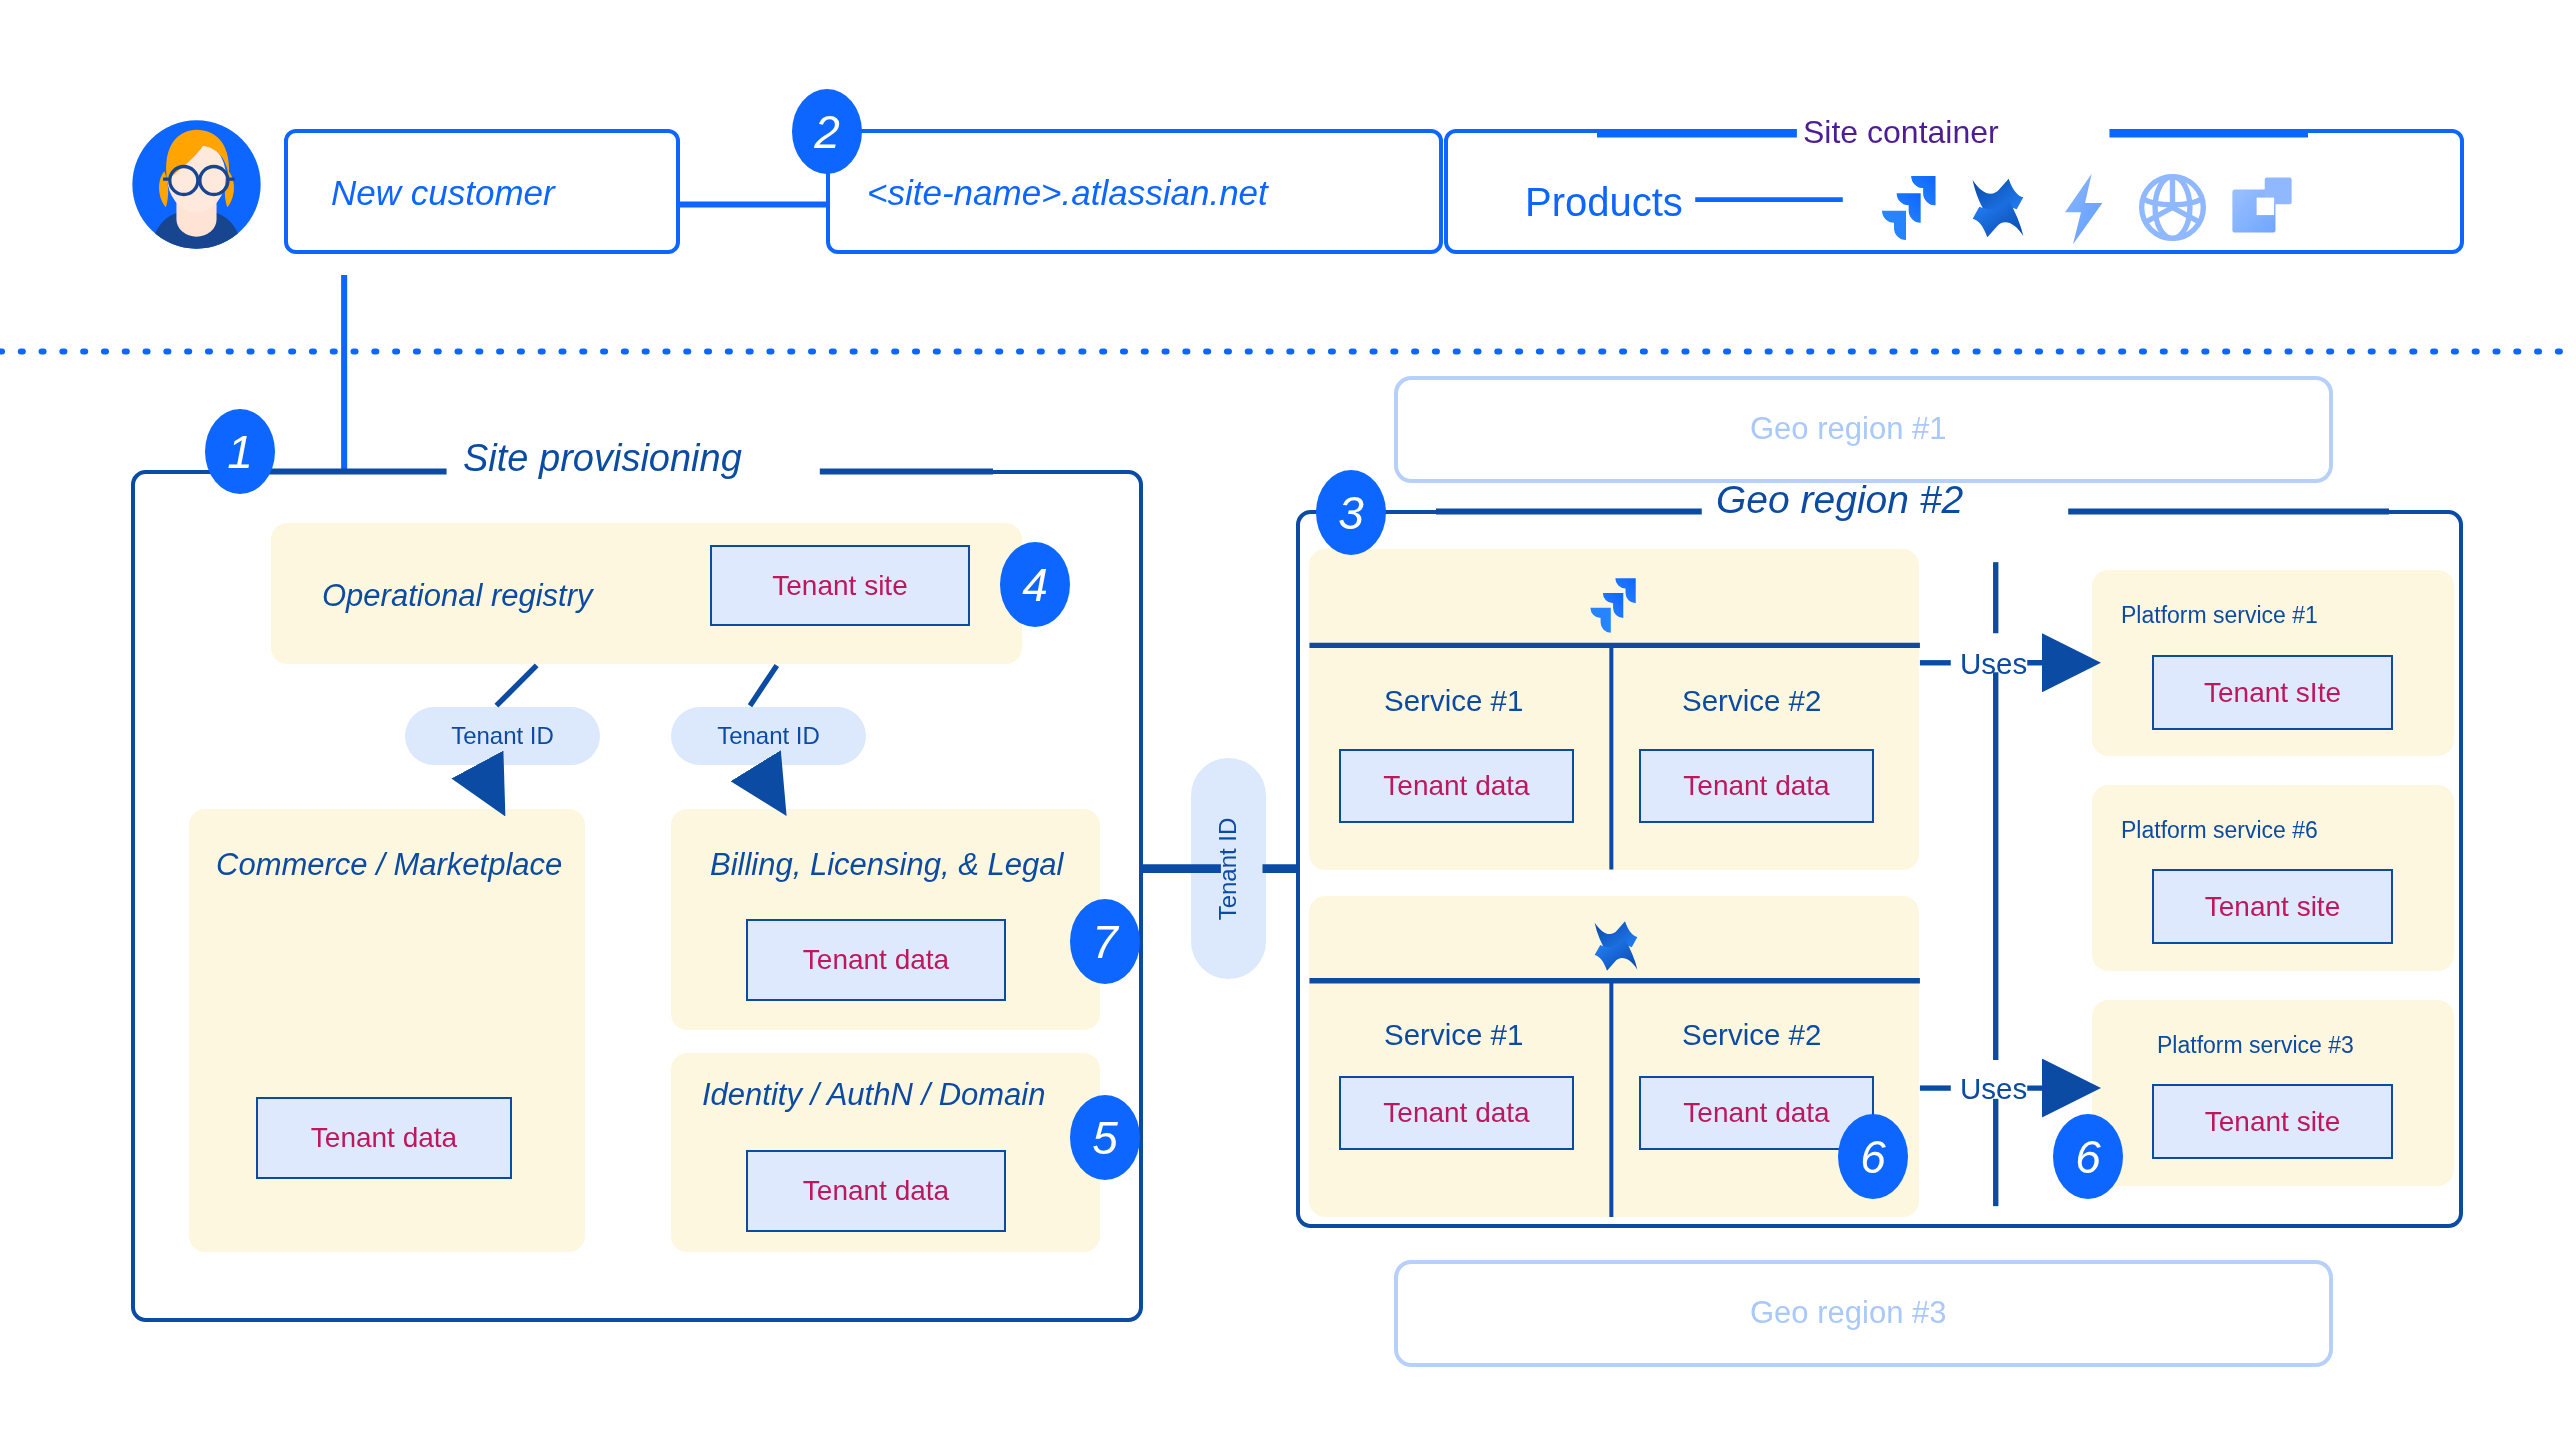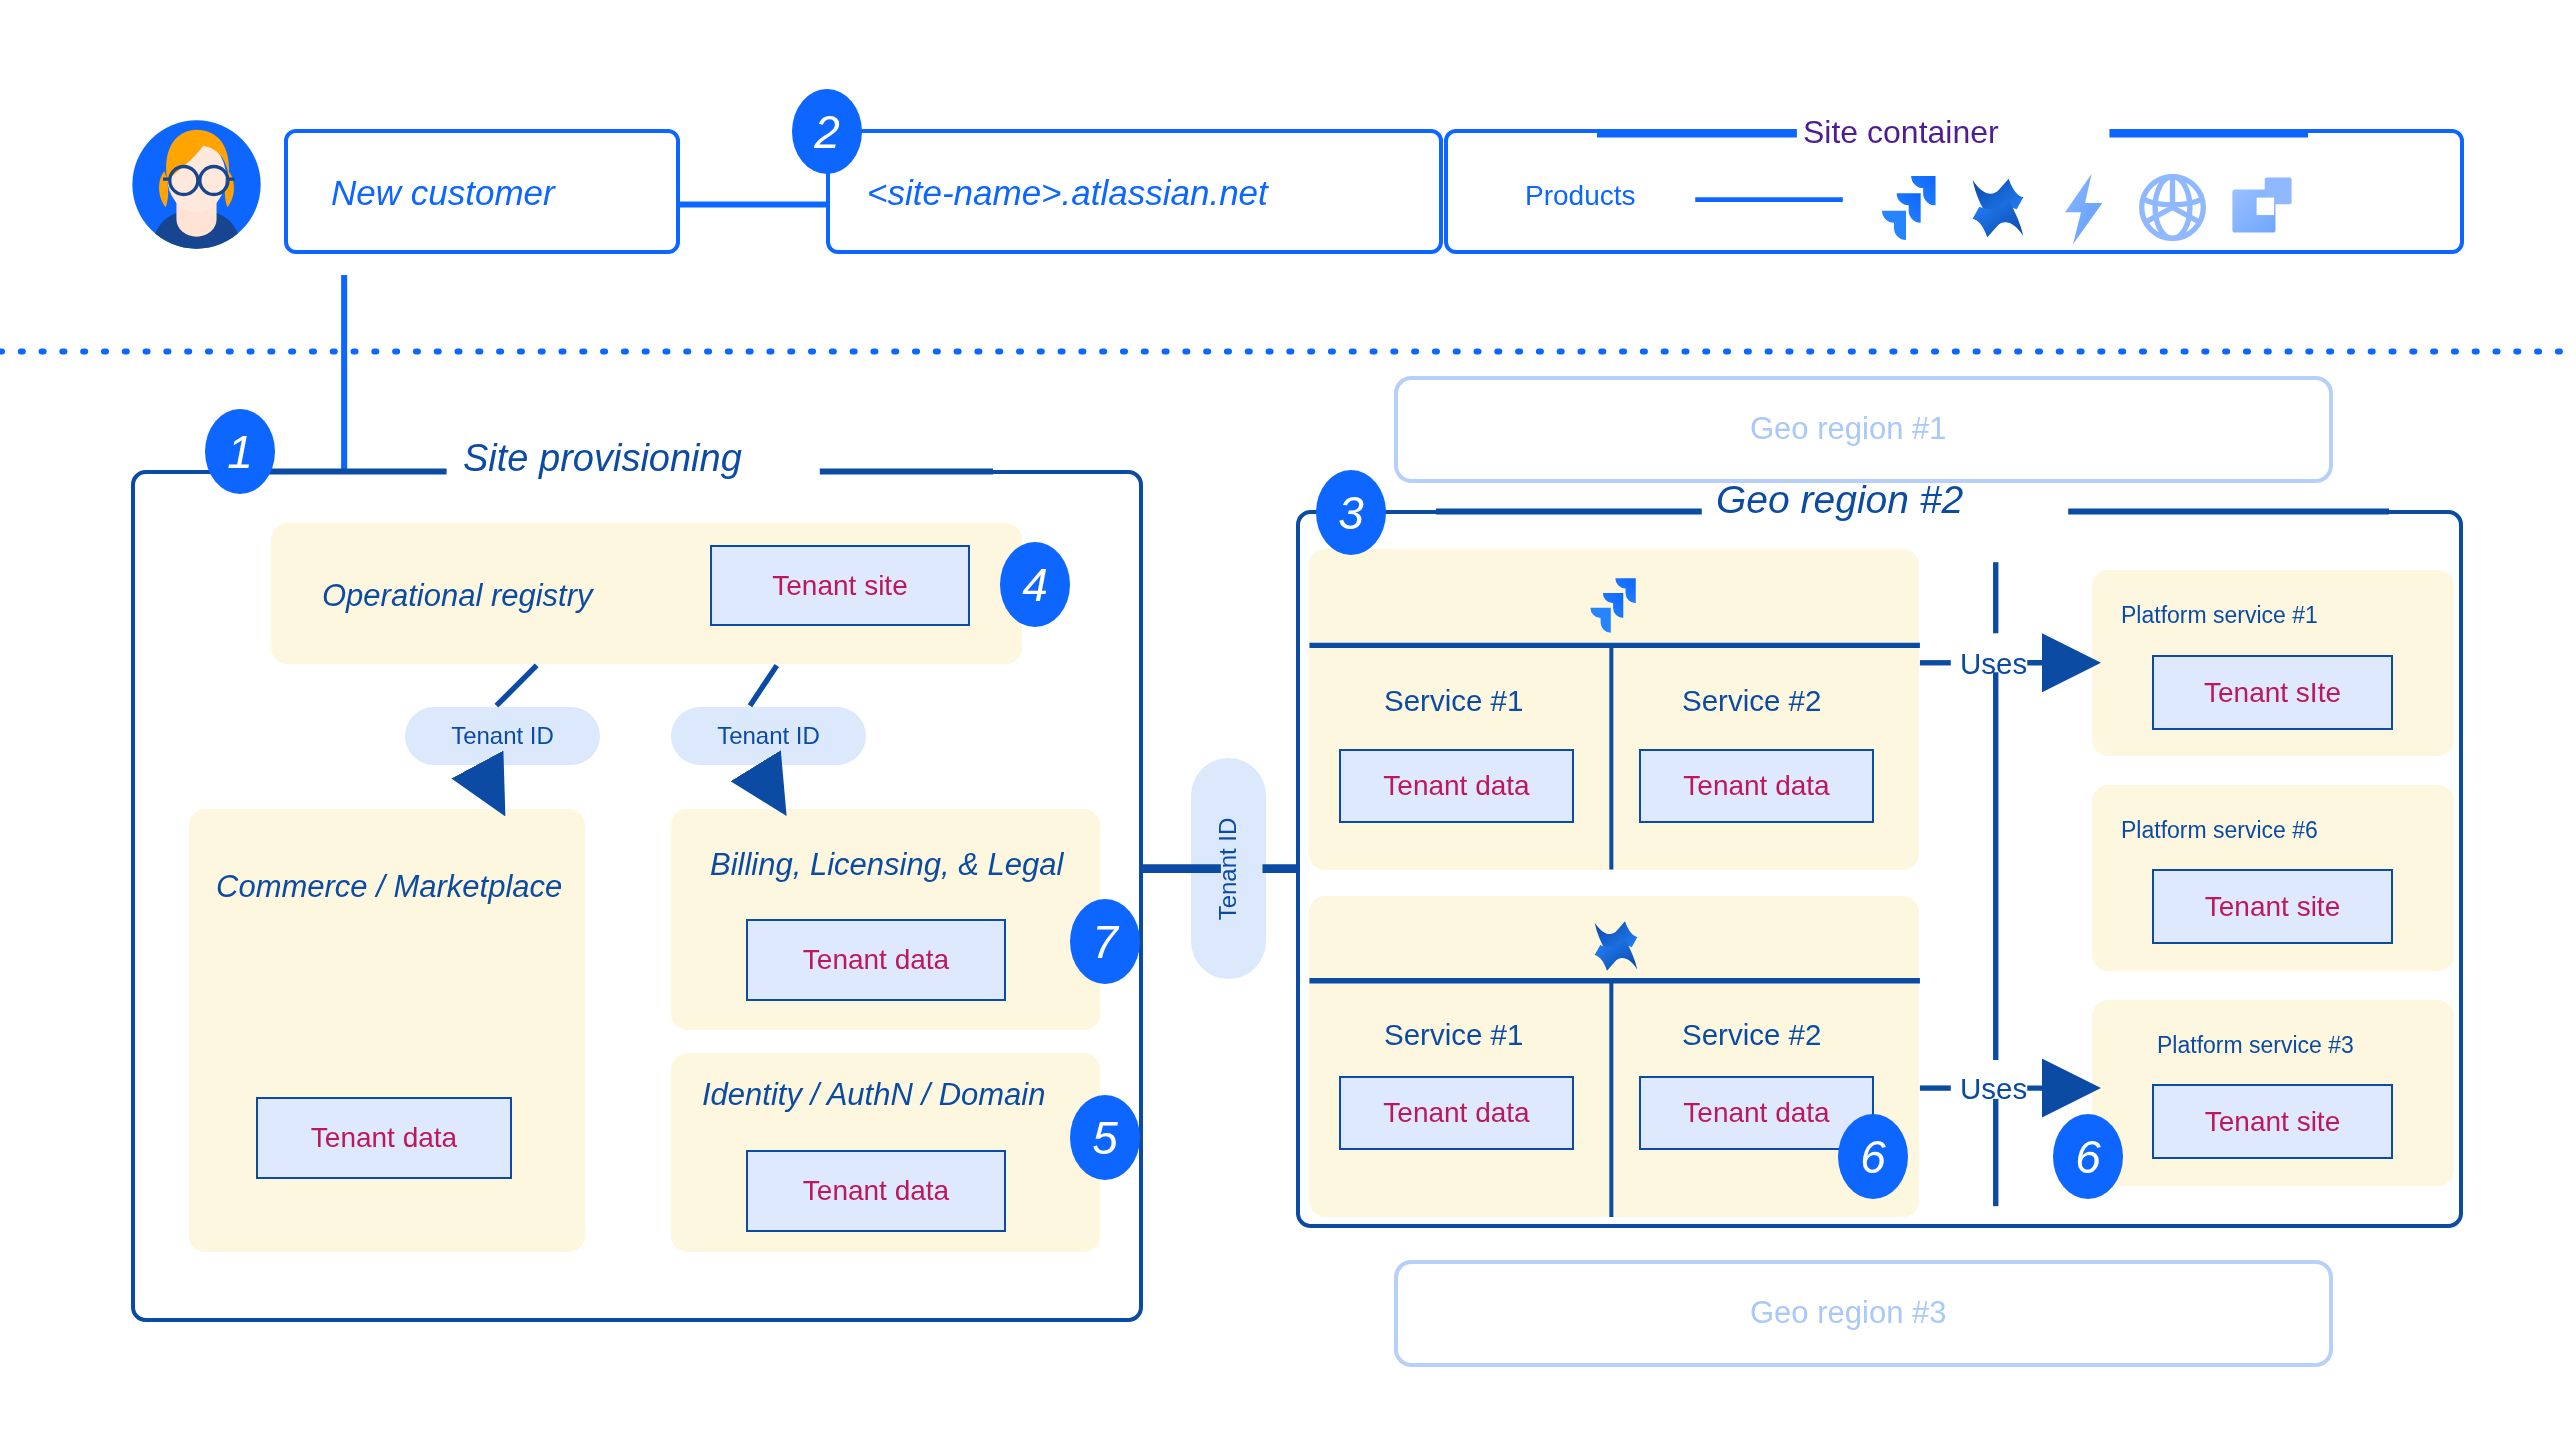--- a/index.html
+++ b/index.html
@@ -107,21 +107,21 @@
   <div class="bbox" style="left:1444px;top:129px;width:1020px;height:125px;">
   </div>
 
   <svg class="abs" style="left:1597px;top:119px;width:711px;height:31px;z-index:30;" viewBox="0 0 1060 46">
     <line x1="0" y1="23" x2="300" y2="23" stroke="#0C66FF" stroke-width="9"></line>
     <line x1="760" y1="23" x2="1060" y2="23" stroke="#0C66FF" stroke-width="9"></line>
     <rect x="298" y="0" width="466" height="46" fill="#ffffff"></rect>
   </svg>
   <div class="txt" style="left:1803px;top:114px;color:#4c1d95;font-size:32px;z-index:31;">Site container</div>
 
-  <div class="txt" style="left:1525px;top:180px;color:#0C66FF;font-size:28px;">Products</div>
+  <div class="txt" style="left:1525px;top:180px;color:#0C66FF;font-size:40px;">Products</div>
   <svg class="abs" style="left:1695px;top:195px;width:148px;height:9.4px;" viewBox="0 0 220 14">
     <line x1="0" y1="7" x2="220" y2="7" stroke="#0C66FF" stroke-width="7"></line>
   </svg>
 
   <svg class="abs" style="left:1878px;top:173px;width:60px;height:70px;" viewBox="0 0 90 104">
     <defs>
       <linearGradient id="jg1" x1="1" y1="0" x2="0.2" y2="1">
         <stop offset="0" stop-color="#0C66FF"></stop>
           <stop offset="1" stop-color="#2684FF"></stop>
       </linearGradient>
@@ -202,21 +202,21 @@
 
   <div class="cream" style="left:271px;top:523px;width:751px;height:141px;"></div>
   <div class="cream-title ital" style="left:322px;top:578px;">Operational registry</div>
   <div class="chip" style="left:710px;top:545px;width:260px;height:81px;">Tenant site</div>
   <div class="badge" style="left:1000px;top:542px;">4</div>
 
   <div class="pill" style="left:405px;top:707px;width:195px;height:58px;">Tenant ID</div>
   <div class="pill" style="left:671px;top:707px;width:195px;height:58px;">Tenant ID</div>
 
   <div class="cream" style="left:189px;top:809px;width:396px;height:443px;"></div>
-  <div class="cream-title ital" style="left:216px;top:869px;">Commerce / Marketplace</div>
+  <div class="cream-title ital" style="left:216px;top:847px;">Commerce / Marketplace</div>
   <div class="chip" style="left:256px;top:1097px;width:256px;height:82px;">Tenant data</div>
 
   <div class="cream" style="left:671px;top:809px;width:429px;height:221px;"></div>
   <div class="cream-title ital" style="left:710px;top:847px;">Billing, Licensing, &amp; Legal</div>
   <div class="chip" style="left:746px;top:919px;width:260px;height:82px;">Tenant data</div>
   <div class="badge" style="left:1070px;top:899px;">7</div>
 
   <div class="cream" style="left:671px;top:1053px;width:429px;height:199px;"></div>
   <div class="cream-title ital" style="left:702px;top:1077px;">Identity / AuthN / Domain</div>
   <div class="chip" style="left:746px;top:1150px;width:260px;height:82px;">Tenant data</div>

